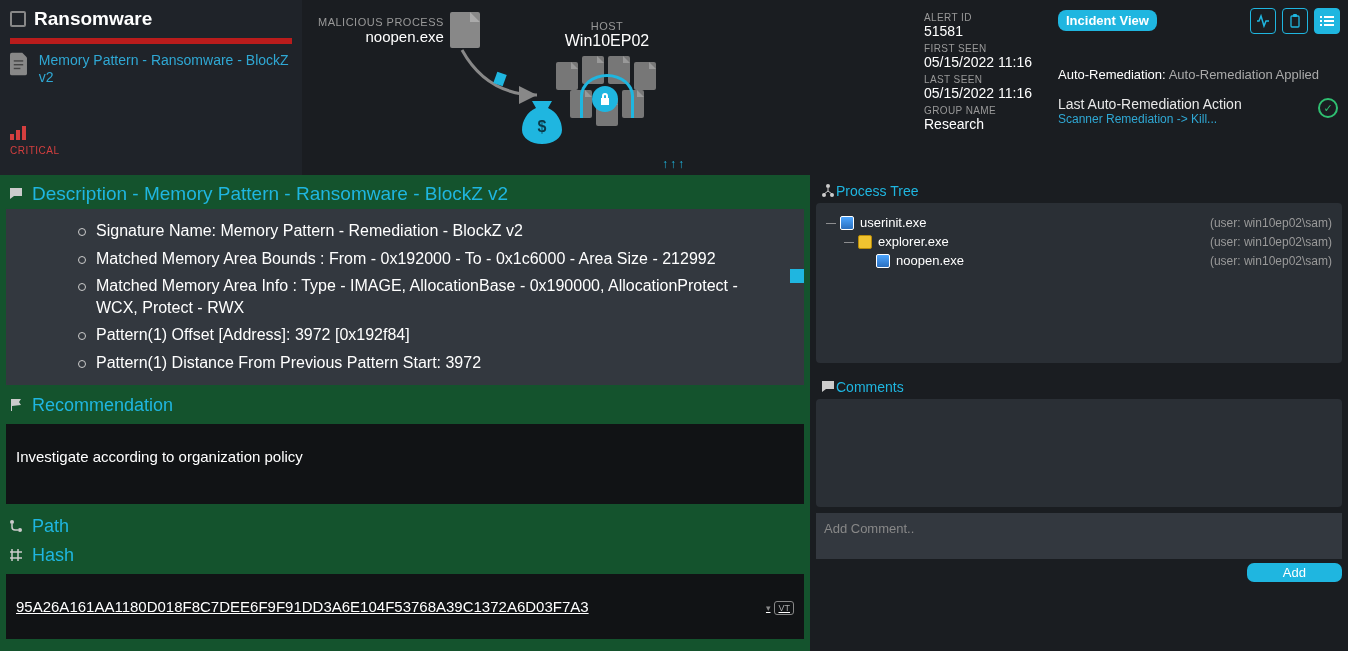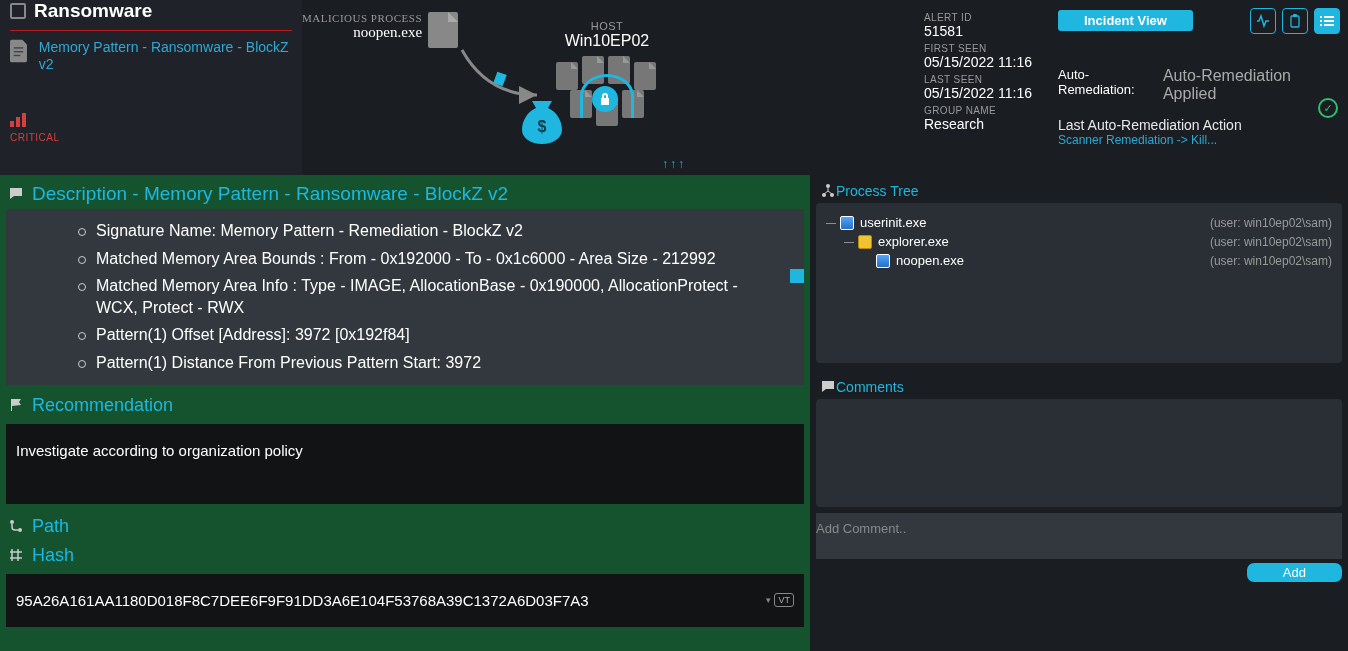--- a/index.html
+++ b/index.html
@@ -6,35 +6,35 @@
   body {
     font-family: "Segoe UI", Arial, sans-serif;
     background: #1a1d21;
     color: #e8e8e8;
     font-size: 14px;
     width: 1348px;
     height: 651px;
     overflow: hidden;
   }
   .top-row { display: flex; height: 175px; }
-  .left-panel { width: 302px; background: #1f2329; padding: 0 10px; }
+  .left-panel { width: 302px; background: #1f2329; padding: 8px 10px; }
   .left-header { display: flex; align-items: center; gap: 8px; margin-bottom: 8px; }
   .checkbox { width: 16px; height: 16px; border: 2px solid #888; border-radius: 2px; }
   .left-title { font-size: 19px; font-weight: 600; color: #fff; }
-  .alert-item { display: flex; gap: 10px; padding: 8px 0; border-top: 1px solid #b91c1c; }
+  .alert-item { display: flex; gap: 10px; padding: 8px 0; border-top: 6px solid #b91c1c; }
   .doc-icon { width: 20px; height: 24px; }
   .alert-link { color: #2fa8d4; font-size: 14px; line-height: 1.2; cursor: pointer; }
   .crit-icon { margin-top: 30px; text-align: left; }
   .crit-bars { display: inline-flex; gap: 2px; align-items: flex-end; height: 16px; }
   .crit-bar { width: 4px; background: #d43f3f; }
   .crit-bar:nth-child(1){height:6px;} .crit-bar:nth-child(2){height:10px;} .crit-bar:nth-child(3){height:14px;}
   .crit-label { font-size: 10px; color: #d43f3f; margin-top: 2px; letter-spacing: .5px; }
 
   .center-panel { flex: 1; position: relative; background: #1a1d21; }
-  .mp-block { position: absolute; left: 0; top: 12px; display:flex; align-items:flex-start; gap:6px;font-family:Liberation Serif, serif; }
+  .mp-block { position: absolute; left: 16px; top: 12px; display:flex; align-items:center; gap:6px; }
   .mp-text { text-align:right; font-size:13px; color:#ccc; }
   .mp-text .lbl { color:#999; font-size:11px; letter-spacing:.5px; }
   .mp-text .val { color:#fff; font-size:15px; }
   .file-icon { width:30px; height:36px; background:#888; border-radius:2px; position:relative; }
   .file-icon::before { content:""; position:absolute; right:0; top:0; width:10px; height:10px; background:#aaa; clip-path: polygon(0 0, 100% 100%, 0 100%);}
   .arrow-svg { position:absolute; left:155px; top:45px; }
 
   .host-block { position:absolute; left:250px; top:20px; text-align:center; }
   .host-lbl { font-size:11px; color:#999; letter-spacing:.5px; }
   .host-val { font-size:16px; color:#fff; }
@@ -49,57 +49,57 @@
   .user-icon { width:24px; height:24px; }
   .user-text .lbl { font-size:11px; color:#999; letter-spacing:.5px;}
   .user-text .val { font-size:15px; color:#fff;}
   .arrows-up { position:absolute; left:360px; top:157px; color:#1fb6e0; font-size:12px; letter-spacing:2px;}
 
   .meta-panel { width:130px; padding:8px 6px; font-size:12px; background:#1a1d21;}
   .meta-panel .lbl { font-size:10px; color:#999; letter-spacing:.4px; margin-top:4px;}
   .meta-panel .val { color:#ffffff; font-size:14px;}
 
   .right-panel { width:300px; padding:10px; background:#1a1d21; position:relative;}
-  .iv-btn { background:#1fb6e0; color:#fff; border:none; padding:3px 26px; border-radius:3px; font-size:13px; font-weight:600; cursor:pointer;}
+  .iv-btn { background:#1fb6e0; color:#fff; border:none; padding:3px 8px; border-radius:8px; font-size:13px; font-weight:600; cursor:pointer;}
   .top-btns { position:absolute; right:8px; top:8px; display:flex; gap:6px;}
   .sq-btn { width:26px; height:26px; border:1px solid #1fb6e0; border-radius:4px; display:flex; align-items:center; justify-content:center; cursor:pointer; color:#1fb6e0;}
-  .rp-row { margin-top:36px; display:flex; align-items:flex-start; gap:3px; font-size:13px;}
+  .rp-row { margin-top:36px; display:flex; align-items:flex-end; gap:3px; font-size:13px;}
   .rp-row .k { color:#fff; }
-  .rp-row .v { color:#aaa; font-size:16px;}
+  .rp-row .v { color:#aaa; font-size:13px;}
   .rp-sub { margin-top:14px; }
   .rp-link { color:#2fa8d4; font-size:12px; cursor:pointer;}
   .check-circle { position:absolute; right:10px; top:98px; width:20px; height:20px; border:2px solid #2fbf71; border-radius:50%; display:flex; align-items:center; justify-content:center; color:#2fbf71; font-size:11px;}
 
   .bottom-row { display:flex; height:476px;}
   .bl { width:810px; background:#14532d; padding:4px 0; overflow:hidden;}
   .section-head { display:flex; align-items:center; gap:8px; color:#1fb6e0; font-size:18px; font-weight:500; padding:4px 8px;}
   .section-head-strong { font-size:19px; }
   .sh-icon { width:16px; height:16px; color:#ccc; flex-shrink:0;}
   .desc-list { list-style:none; padding:8px 0 8px 90px; background:#33383f; margin:0 6px 6px 6px;}
   .desc-list li { position:relative; padding:3px 30px 3px 0; font-size:16px; color:#fff; line-height:1.35;}
   .desc-list li::before { content:""; position:absolute; left:-18px; top:11px; width:6px; height:6px; border:1px solid #ccc; border-radius:50%;}
   .mini-square { position:absolute; right:6px; top:60px; width:14px; height:14px; background:#1fb6e0;}
-  .rec-box, .path-box, .hash-box { background:#111315; padding:18px 10px; margin:4px 6px 8px 6px; font-size:15px; color:#fff; position:relative;}
+  .rec-box, .path-box, .hash-box { background:#111315; padding:24px 10px; margin:4px 6px 8px 6px; font-size:15px; color:#fff; position:relative;}
   .rec-box { min-height:80px;}
-  .hash-box { display:flex; justify-content:space-between; align-items:center;}
+  .hash-box { display:flex; justify-content:space-between; align-items:flex-end;text-decoration:underline;}
   .vt-badge { border:1px solid #888; font-size:9px; padding:1px 3px; border-radius:3px; color:#aaa;}
 
   .br { flex:1; background:#1a1d21; padding:4px 6px; display:flex; flex-direction:column;}
   .pt-head { display:flex; align-items:center; color:#1fb6e0; font-size:14px; font-weight:500; padding:4px 4px;}
   .pt-box { background:#2a2f35; border-radius:4px; padding:10px; min-height:160px; margin-bottom:12px;}
   .tree-row { display:flex; align-items:center; font-size:13px; color:#fff; padding:2px 0;}
   .tree-indent-1 { padding-left:18px;}
   .tree-indent-2 { padding-left:50px;}
   .tree-toggle { width:10px; font-size:10px; color:#aaa; margin-right:4px;}
   .proc-ic { width:14px; height:14px; border-radius:2px; margin-right:6px;}
   .ic-app { background:linear-gradient(#4da6ff,#2a6fbf); border:1px solid #fff;}
   .ic-folder { background:#f0c330; border:1px solid #b88b0a;}
   .tree-user { color:#999; font-size:12px; margin-left:auto;}
   .cm-box { background:#2a2f35; border-radius:4px; min-height:108px; margin-bottom:6px;}
-  .cm-input { background:#33383f; border:none; width:100%; height:46px; padding:8px 0; color:#ccc; font-size:13px; font-family:inherit; resize:none;}
+  .cm-input { background:#33383f; border:none; width:100%; height:46px; padding:8px 8px; color:#ccc; font-size:13px; font-family:inherit; resize:none;}
   .cm-input::placeholder { color:#888;}
   .add-row { display:flex; justify-content:flex-end; margin-top:4px;}
   .add-btn { background:#1fb6e0; color:#fff; border:none; border-radius:7px; padding:2px 36px; font-size:13px; cursor:pointer;}
 </style>
 </head>
 <body>
 
 <div class="top-row">
 
   <div class="left-panel">

